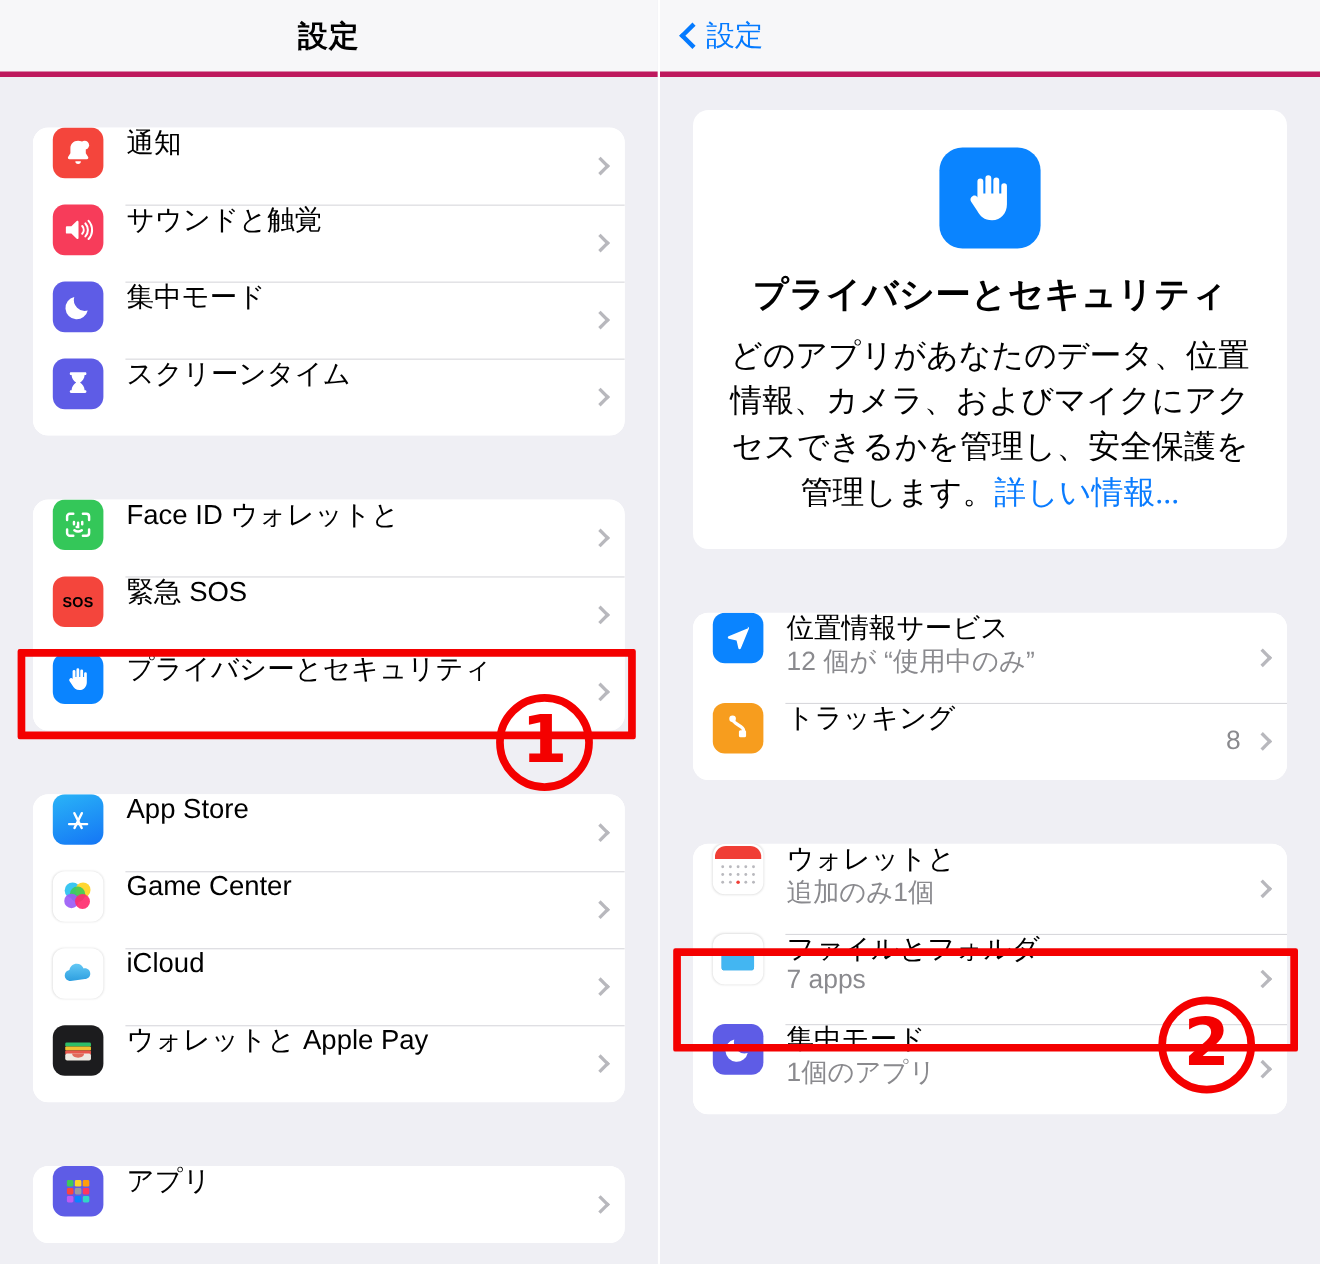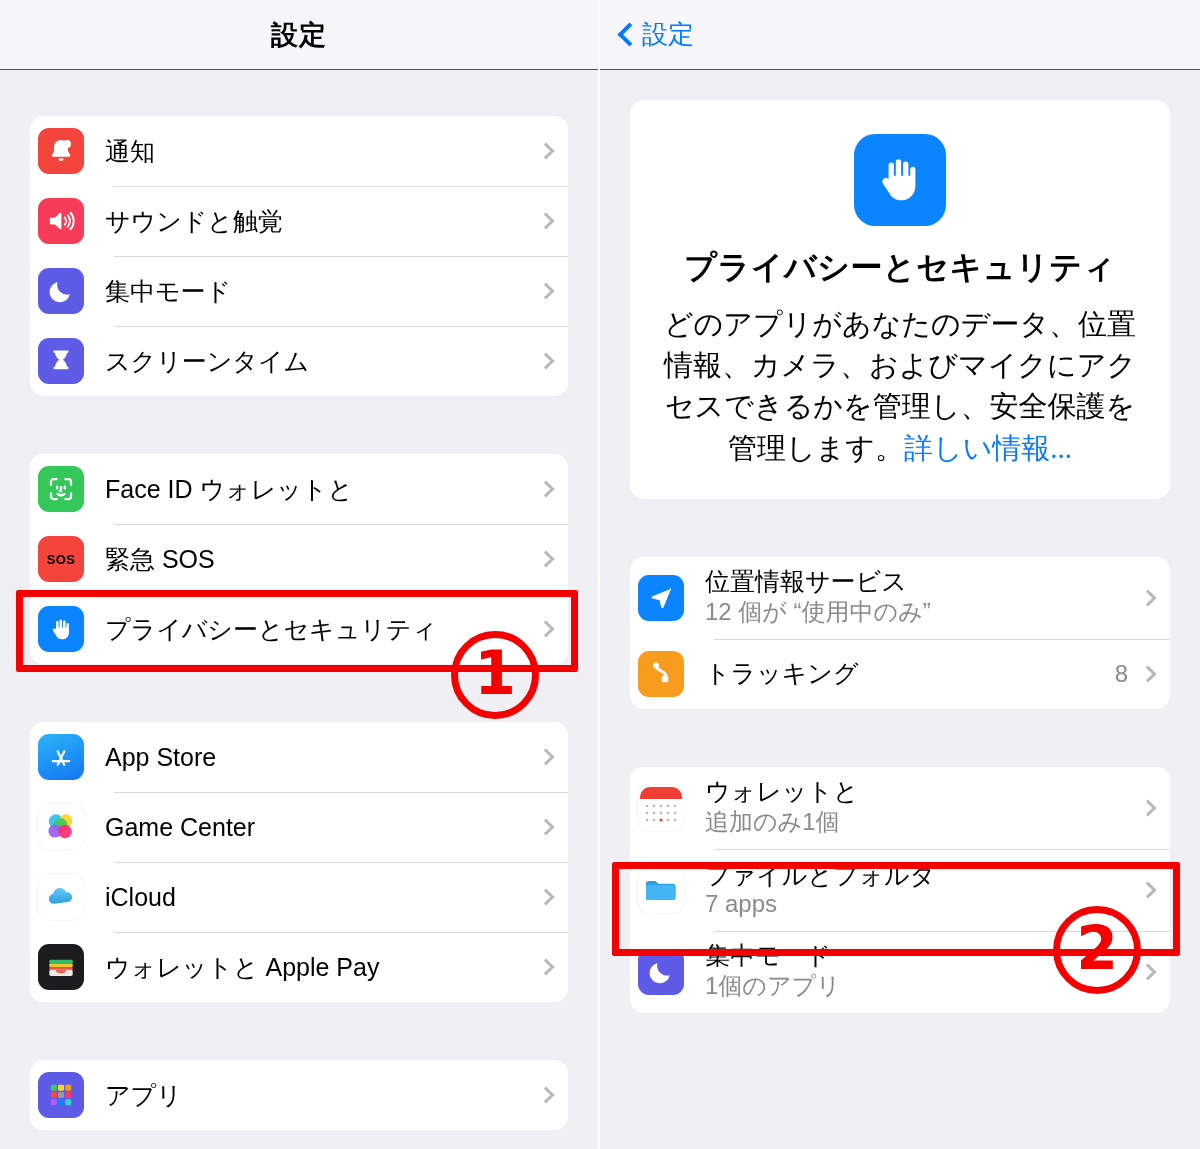--- a/index.html
+++ b/index.html
@@ -21,21 +21,21 @@
     background: #efeff4;
     overflow: hidden;
   }
   .panel.left  { border-right: 2px solid #ffffff; }
 
   
   .navbar {
     position: relative;
     height: 70px;
     background: #f7f7f9;
-    border-bottom: 1px solid #be185d;
+    border-bottom: 5px solid #be185d;
     display: flex; align-items: center;
   }
   .nav-title {
     position: absolute; left: 0; right: 0;
     text-align: center;
     font-size: 27px; font-weight: bold; color: #000;
     letter-spacing: 1px;
   }
   .nav-back {
     display: flex; align-items: center;
@@ -65,23 +65,23 @@
 
   .group {
     background: #ffffff;
     border-radius: 14px;
     overflow: hidden;
     margin: 0 14px;
   }
 
   .row {
     position: relative;
-    display: flex; align-items: center;
+    display: flex; 
     height: 70px;
-    padding-left: 8px;
+    padding-left: 18px;
     cursor: pointer;
     background: #fff;
   }
   .row.tall { height: 82px; }
   .row + .row::after {
     content: "";
     position: absolute; left: 84px; right: 0; top: 0;
     height: 1px; background: #d8d8dc;
   }
 

